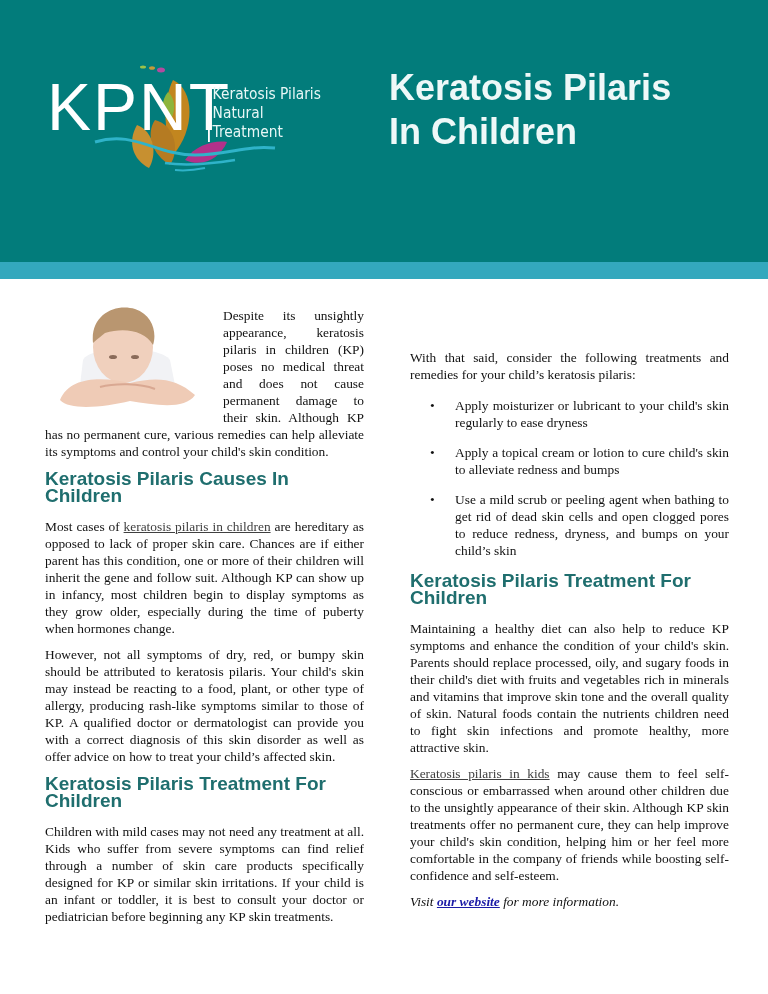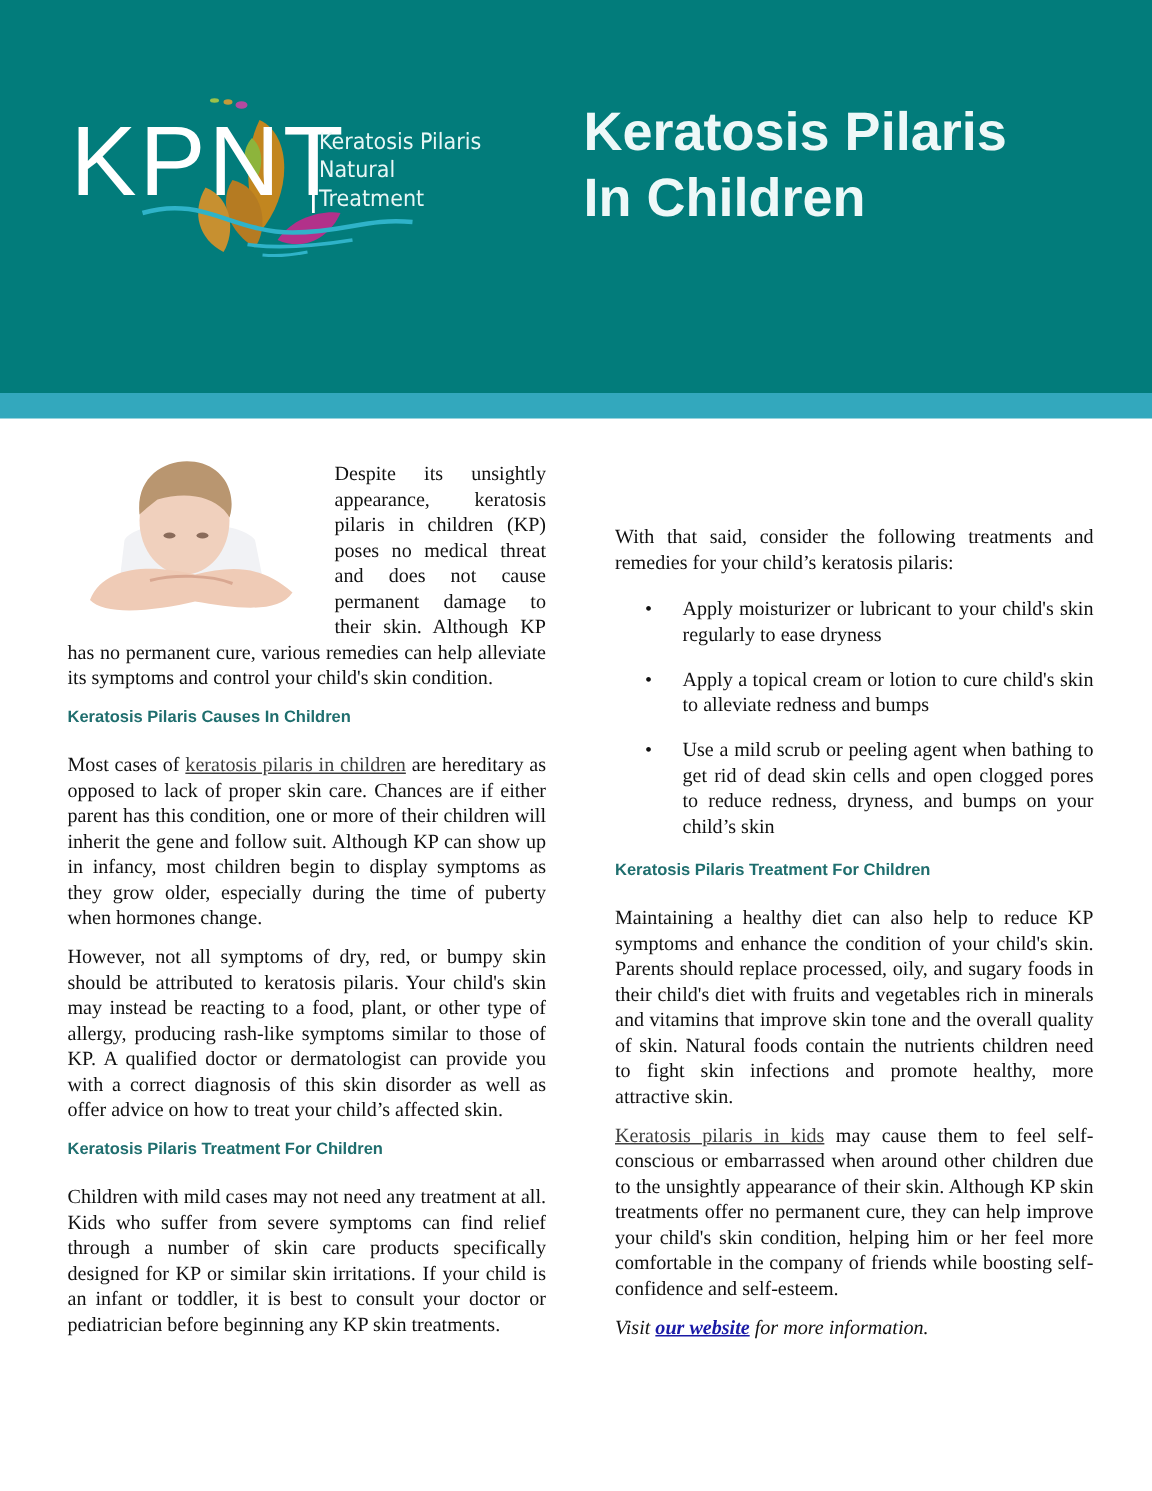--- a/index.html
+++ b/index.html
@@ -29,21 +29,21 @@
     font-family: "Liberation Sans", sans-serif; font-weight: bold; font-size: 36px; line-height: 44px;
   }
   .col { position: absolute; font-size: 13.4px; line-height: 17px; text-align: justify; }
   .col-left { left: 45px; top: 307px; width: 319px; }
   .col-right { left: 410px; top: 309px; width: 319px; margin-top: 40px; }
   .col p { margin: 0 0 9px 0; }
   .kid-photo {
     float: left; width: 170px; height: 112px; margin: -2px 8px 0 -0px; position: relative;
   }
   h2 {
-    font-family: "Liberation Sans", sans-serif; color: #1f6e6e; font-size: 11px; font-weight: bold;
+    font-family: "Liberation Sans", sans-serif; color: #1f6e6e; font-size: 19px; font-weight: bold;
     margin: 10px 0 14px 0; line-height: 17px; text-align: left;
   }
   a.inline-link { color: #404040; text-decoration: underline; }
   a.bold-link { color: #1a1aa6; text-decoration: underline; font-weight: bold; }
   ul.bullets { list-style: none; margin: 14px 0 6px 0; padding: 0; }
   ul.bullets li { position: relative; padding-left: 45px; margin-bottom: 13px; }
   ul.bullets li .dot { position: absolute; left: 20px; top: 0; }
 </style>
 </head>
 <body>

